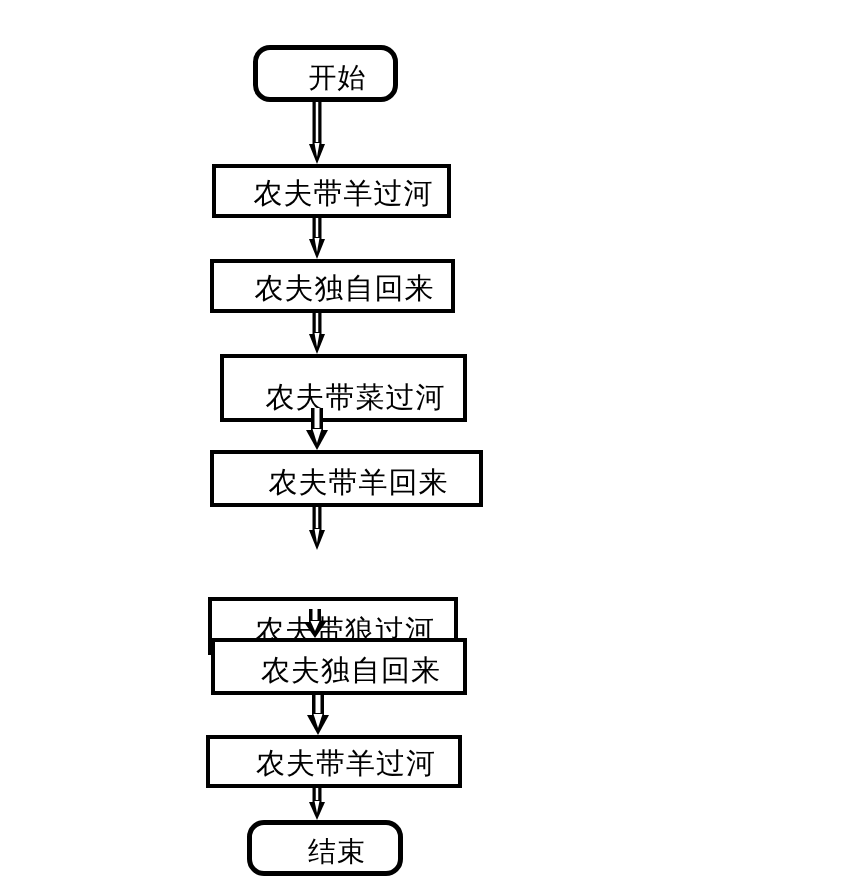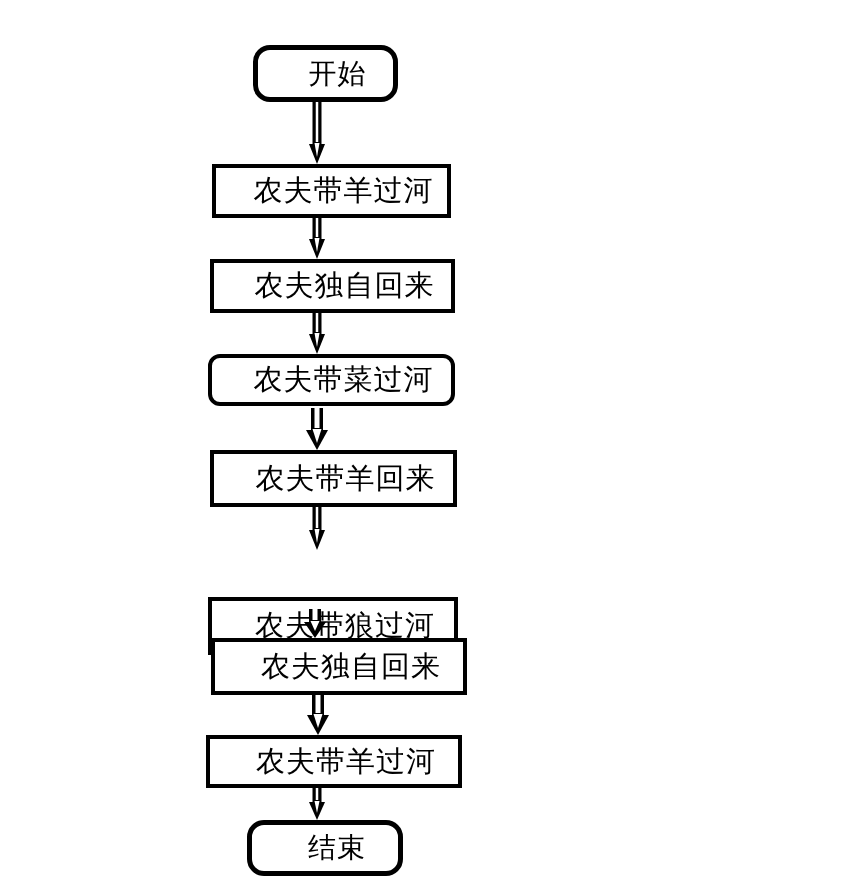--- a/index.html
+++ b/index.html
@@ -14,21 +14,21 @@
     background: #ffffff;
     font-family: "Liberation Sans", "DejaVu Sans", sans-serif;
     overflow: hidden;
   }
   .flow-node {
     position: absolute;
     box-sizing: border-box;
     background: #ffffff;
     border: 4px solid #000000;
     display: flex;
-    align-items: center;
+    align-items: flex-end;
     justify-content: center;
     color: #000000;
     font-size: 29px;
     letter-spacing: 1px;
     white-space: nowrap;
     padding-left: 24px;
   }
   .flow-node.terminal {
     border-width: 5px;
     border-radius: 17px;
@@ -49,25 +49,25 @@
   </div>
 
   <div class="flow-node" style="left:212px; top:164px; width:239px; height:54px;">
     <span>农夫带羊过河</span>
   </div>
 
   <div class="flow-node" style="left:210px; top:259px; width:245px; height:54px;">
     <span>农夫独自回来</span>
   </div>
 
-  <div class="flow-node" style="left:208px; top:354px; width:247px; height:52px;border-radius:12px;">
+  <div class="flow-node" style="left:220px; top:354px; width:247px; height:68px;">
     <span>农夫带菜过河</span>
   </div>
 
-  <div class="flow-node" style="left:210px; top:450px; width:247px; height:57px;">
+  <div class="flow-node" style="left:210px; top:450px; width:273px; height:57px;">
     <span>农夫带羊回来</span>
   </div>
 
   <div class="flow-node" style="left:208px; top:550px; width:250px; height:58px;margin-top:47px;">
     <span>农夫带狼过河</span>
   </div>
 
   <div class="flow-node" style="left:211px; top:638px; width:256px; height:57px;">
     <span>农夫独自回来</span>
   </div>

